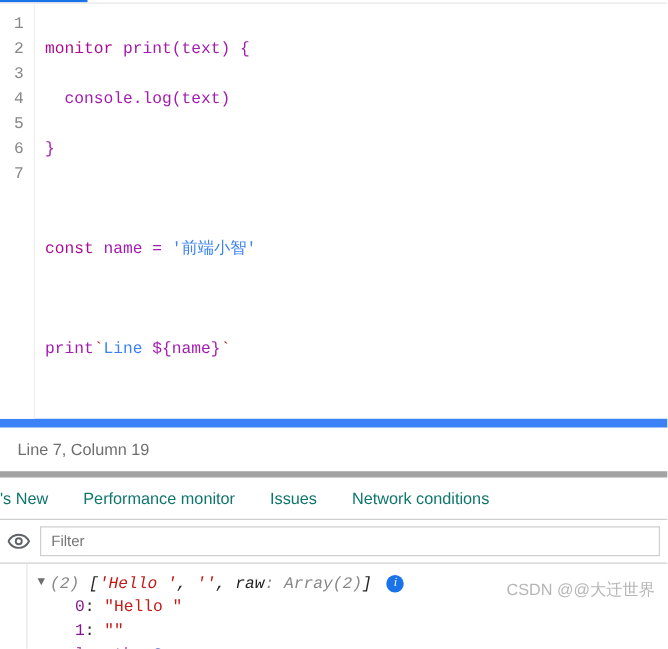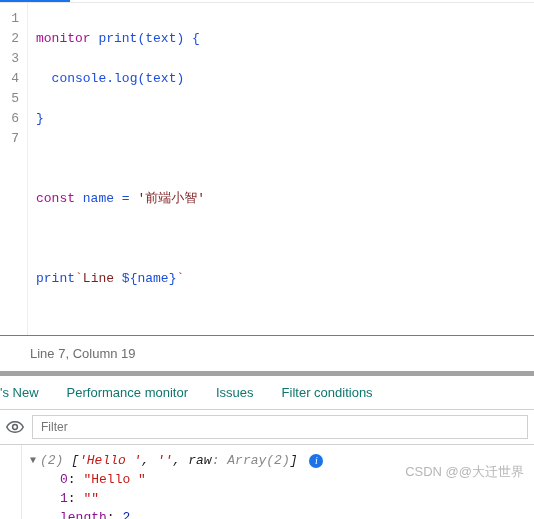--- a/index.html
+++ b/index.html
@@ -33,27 +33,27 @@
   border-right: 1px solid #eee;
   min-width: 28px;
 }
 .gutter div { line-height: 20px; }
 .code {
   padding: 6px 8px;
   line-height: 20px;
   white-space: pre;
 }
 .kw { color: #aa0d91; }
-.str { color: #7f1d1d; }
-.plain { color: #1d4ed8; }
+.str { color: #3b82f6; }
+.plain { color: #a21caf; }
 .tick { color: #c41a16; }
 
 .status-bar {
-  border-top: 1px solid #3b82f6;
-  padding: 10px 30px;
+  border-top: 7px solid #3b82f6;
+  padding: 10px 14px;
   color: #6e6e6e;
   font-family: -apple-system, "Segoe UI", Arial, sans-serif;
   font-size: 13px;
 }
 .tabs {
   display: flex;
   gap: 28px;
   border-top: 5px solid #a3a3a3;
   border-bottom: 1px solid #d0d0d0;
   padding: 9px 0 9px 0;
@@ -167,21 +167,21 @@
 </div>
 
 <div class="status-bar">
   <span>Line 7, Column 19</span>
 </div>
 
 <div class="tabs">
   <span>'s New</span>
   <span>Performance monitor</span>
   <span>Issues</span>
-  <span>Filter conditions</span>
+  <span>Network conditions</span>
 </div>
 
 <div class="console-toolbar">
   <span class="eye-icon">
     <svg width="18" height="14" viewBox="0 0 24 16">
         <path fill="none" stroke="#5f6368" stroke-width="2" d="M1 8c3-6 8-7 11-7s8 1 11 7c-3 6-8 7-11 7S4 14 1 8z"></path>
         <circle cx="12" cy="8" r="3.2" fill="none" stroke="#5f6368" stroke-width="2"></circle>
       </svg>
   </span>
   <input class="filter-input" placeholder="Filter" style="">

